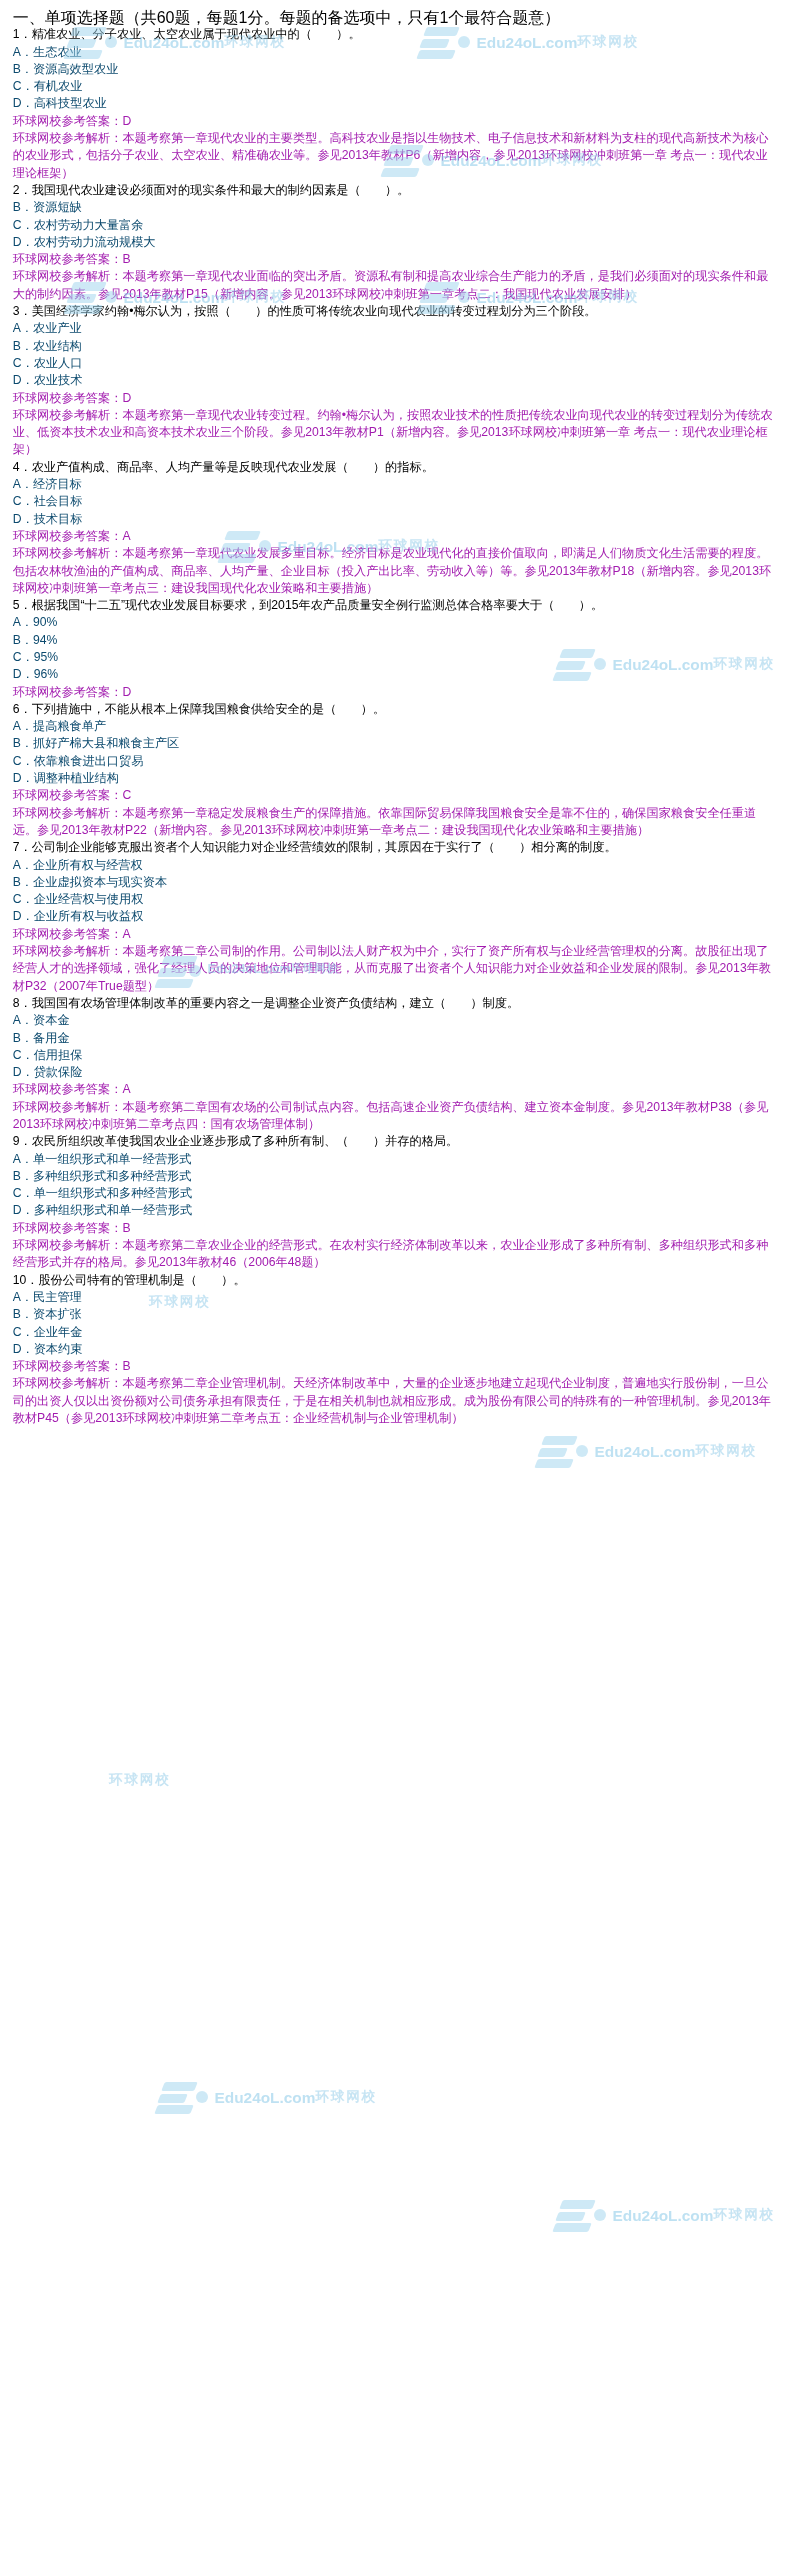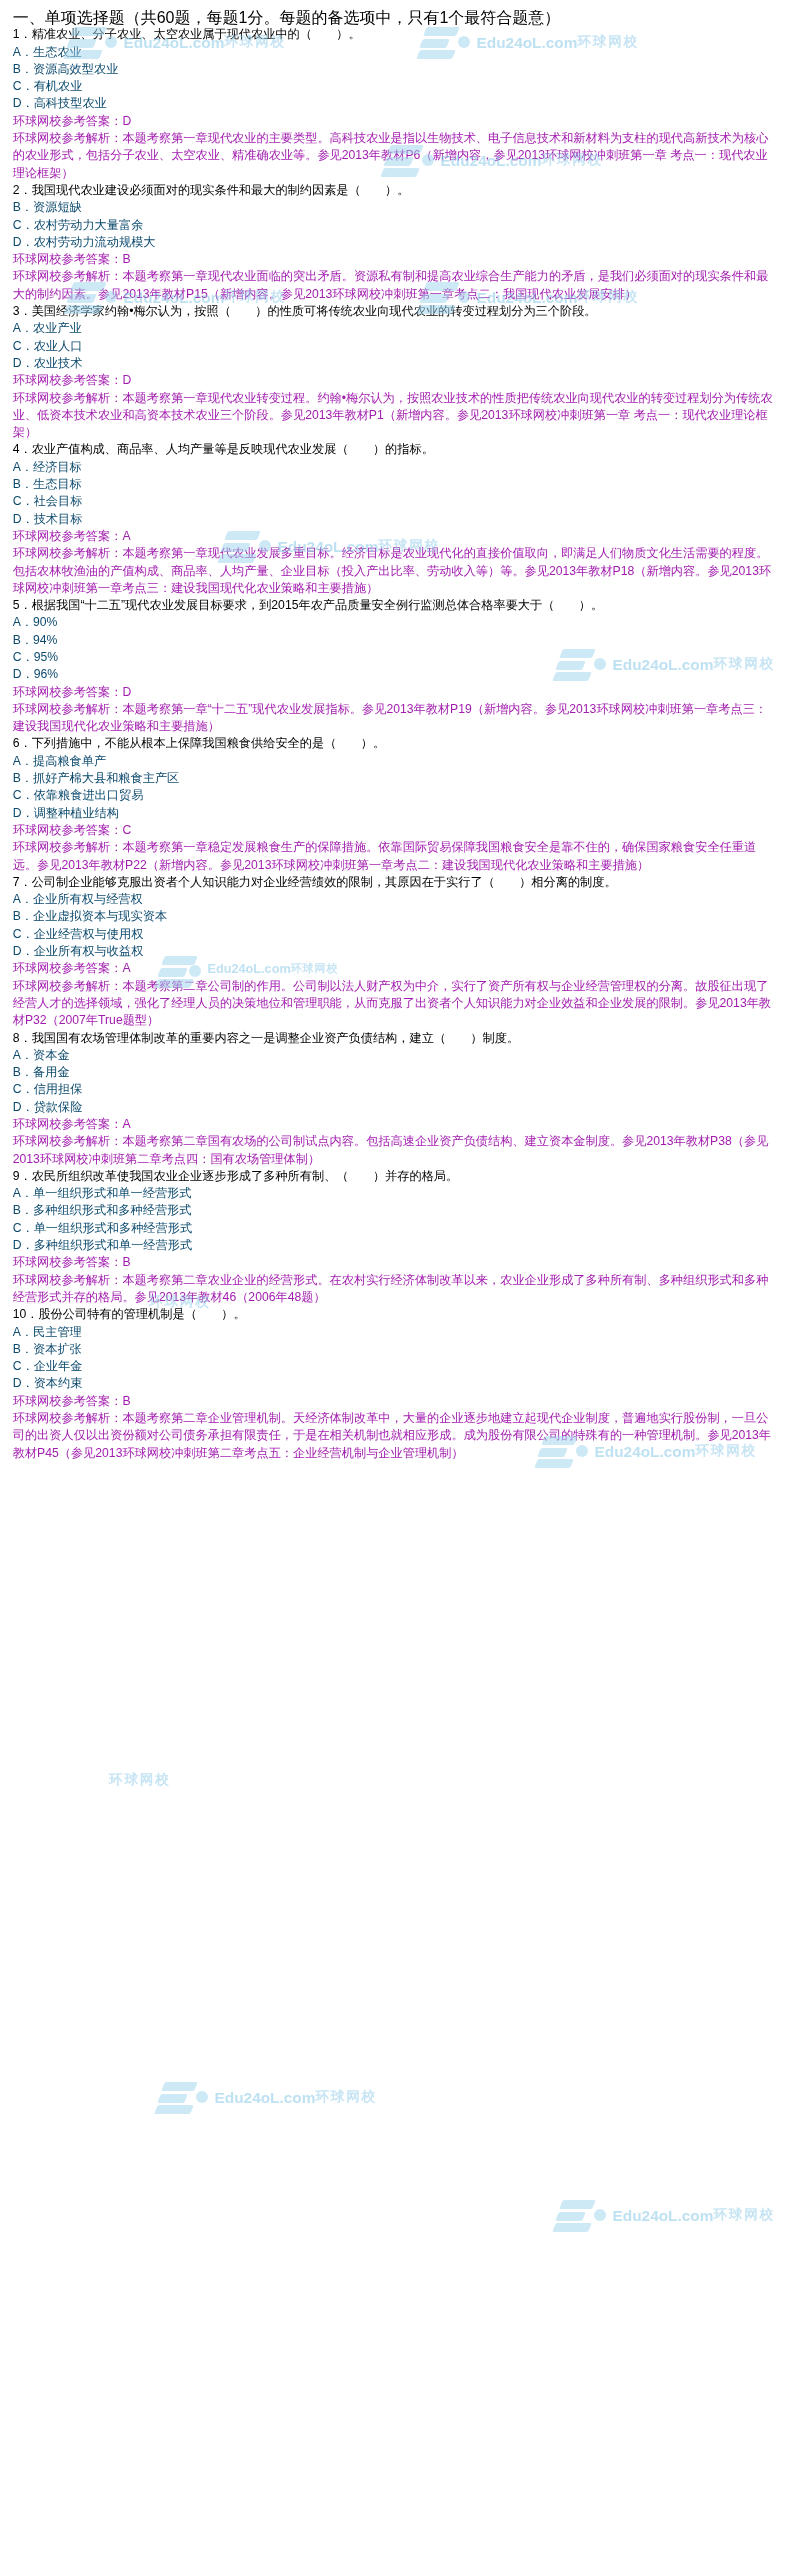--- a/index.html
+++ b/index.html
@@ -298,40 +298,39 @@
 
   <div class="line q-head">2．我国现代农业建设必须面对的现实条件和最大的制约因素是（　　）。</div>
   <div class="line opt">B．资源短缺</div>
   <div class="line opt">C．农村劳动力大量富余</div>
   <div class="line opt">D．农村劳动力流动规模大</div>
   <div class="line ans">环球网校参考答案：B</div>
   <div class="line exp">环球网校参考解析：本题考察第一章现代农业面临的突出矛盾。资源私有制和提高农业综合生产能力的矛盾，是我们必须面对的现实条件和最大的制约因素。参见2013年教材P15（新增内容。参见2013环球网校冲刺班第一章考点二：我国现代农业发展安排）</div>
 
   <div class="line q-head">3．美国经济学家约翰•梅尔认为，按照（　　）的性质可将传统农业向现代农业的转变过程划分为三个阶段。</div>
   <div class="line opt">A．农业产业</div>
+  <div class="line opt">B．农业结构</div>
   <div class="line opt">C．农业人口</div>
   <div class="line opt">D．农业技术</div>
   <div class="line ans">环球网校参考答案：D</div>
   <div class="line exp">环球网校参考解析：本题考察第一章现代农业转变过程。约翰•梅尔认为，按照农业技术的性质把传统农业向现代农业的转变过程划分为传统农业、低资本技术农业和高资本技术农业三个阶段。参见2013年教材P1（新增内容。参见2013环球网校冲刺班第一章 考点一：现代农业理论框架）</div>
 
   <div class="line q-head">4．农业产值构成、商品率、人均产量等是反映现代农业发展（　　）的指标。</div>
   <div class="line opt">A．经济目标</div>
-  <div class="line opt">B．生态目标</div>
   <div class="line opt">C．社会目标</div>
   <div class="line opt">D．技术目标</div>
   <div class="line ans">环球网校参考答案：A</div>
   <div class="line exp">环球网校参考解析：本题考察第一章现代农业发展多重目标。经济目标是农业现代化的直接价值取向，即满足人们物质文化生活需要的程度。包括农林牧渔油的产值构成、商品率、人均产量、企业目标（投入产出比率、劳动收入等）等。参见2013年教材P18（新增内容。参见2013环球网校冲刺班第一章考点三：建设我国现代化农业策略和主要措施）</div>
 
   <div class="line q-head">5．根据我国“十二五”现代农业发展目标要求，到2015年农产品质量安全例行监测总体合格率要大于（　　）。</div>
   <div class="line opt">A．90%</div>
   <div class="line opt">B．94%</div>
   <div class="line opt">C．95%</div>
   <div class="line opt">D．96%</div>
   <div class="line ans">环球网校参考答案：D</div>
-  <div class="line exp">环球网校参考解析：本题考察第一章“十二五”现代农业发展指标。参见2013年教材P19（新增内容。参见2013环球网校冲刺班第一章考点三：建设我国现代化农业策略和主要措施）</div>
 
   <div class="line q-head">6．下列措施中，不能从根本上保障我国粮食供给安全的是（　　）。</div>
   <div class="line opt">A．提高粮食单产</div>
   <div class="line opt">B．抓好产棉大县和粮食主产区</div>
   <div class="line opt">C．依靠粮食进出口贸易</div>
   <div class="line opt">D．调整种植业结构</div>
   <div class="line ans">环球网校参考答案：C</div>
   <div class="line exp">环球网校参考解析：本题考察第一章稳定发展粮食生产的保障措施。依靠国际贸易保障我国粮食安全是靠不住的，确保国家粮食安全任重道远。参见2013年教材P22（新增内容。参见2013环球网校冲刺班第一章考点二：建设我国现代化农业策略和主要措施）</div>
 
   <div class="line q-head">7．公司制企业能够克服出资者个人知识能力对企业经营绩效的限制，其原因在于实行了（　　）相分离的制度。</div>

